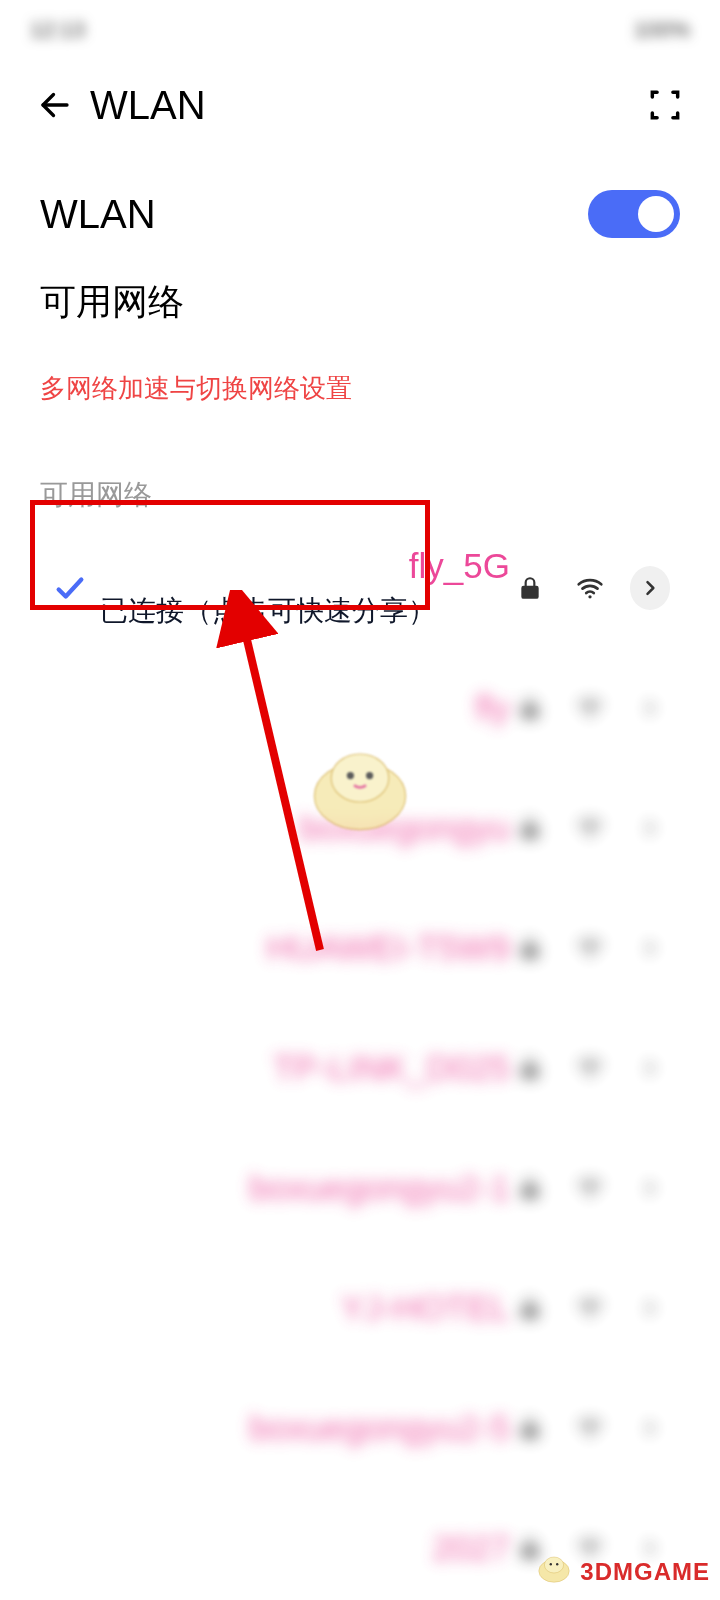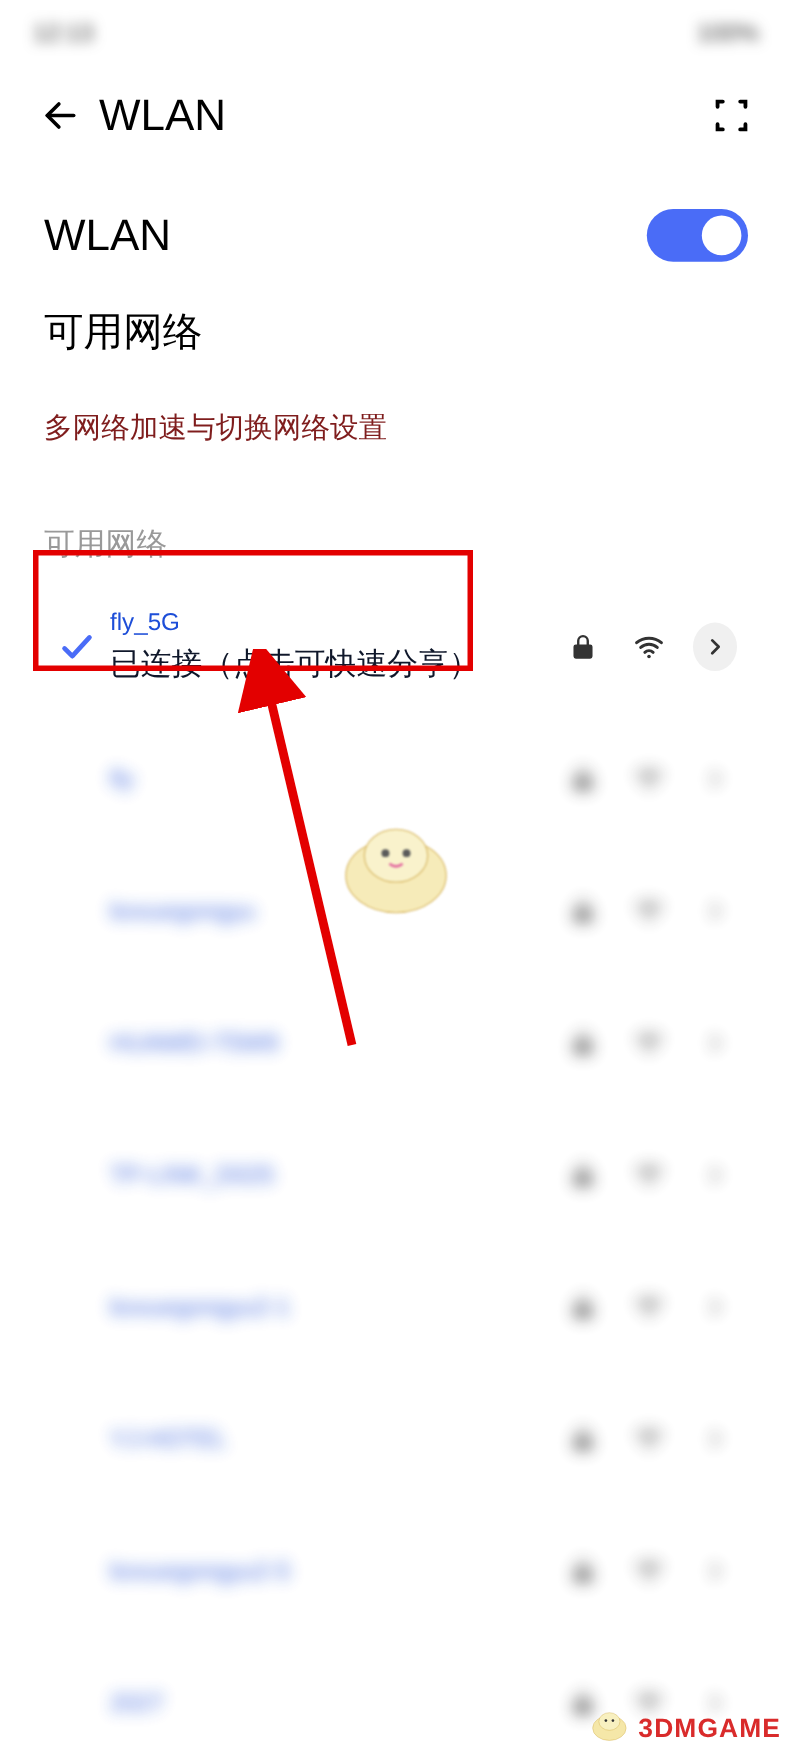--- a/index.html
+++ b/index.html
@@ -9,26 +9,26 @@
   .back-btn { width: 50px; height: 50px; display: flex; align-items: center; justify-content: center; }
   .title { font-size: 40px; font-weight: 500; margin-left: 10px; }
   .scan-btn { margin-left: auto; width: 50px; height: 50px; display: flex; align-items: center; justify-content: center; }
   .content { padding: 0 40px; }
   .wlan-toggle-row { display: flex; justify-content: space-between; align-items: center; padding: 40px 0 30px 0; }
   .wlan-text { font-size: 40px; font-weight: 400; }
   .toggle { width: 92px; height: 48px; background: #4a6cf7; border-radius: 24px; position: relative; }
   .toggle::after { content: ''; position: absolute; right: 6px; top: 6px; width: 36px; height: 36px; background: #fff; border-radius: 50%; }
   .assistant-row { padding: 10px 0 30px 0; }
   .assistant-title { font-size: 36px; font-weight: 400; margin-bottom: 8px; }
-  .assistant-sub { font-size: 26px; color: #7f1d1d; margin-top: 44px; }
+  .assistant-sub { font-size: 26px; color: #ef4444; margin-top: 44px; }
   .section-title { font-size: 28px; color: #999; margin-top: 40px; margin-bottom: 14px; }
   .network-item { display: flex; align-items: center; height: 120px; position: relative; }
   .check-col { width: 60px; display: flex; justify-content: center; }
   .net-info { flex: 1; }
-  .net-name { font-size: 22px; color: #1d4ed8; filter: blur(4px); }
+  .net-name { font-size: 35px; color: #ec4899; filter: blur(4px); text-align: right; }
   .net-name.clear { filter: none; }
   .net-sub { font-size: 28px; color: #0f172a; margin-top: 6px; }
   .net-icons { display: flex; align-items: center; gap: 20px; padding-right: 10px; }
   .icon-slot { width: 40px; height: 40px; display: flex; align-items: center; justify-content: center; filter: blur(4px); opacity: 0.7; }
   .icon-slot.clear { filter: none; opacity: 1; }
   .chevron-circle { width: 44px; height: 44px; border-radius: 50%; background: #f0f0f0; display: flex; align-items: center; justify-content: center; }
   .blur-row { filter: blur(6px); opacity: 0.85; }
   .highlight-box { position: absolute; left: 30px; top: 500px; width: 400px; height: 110px; border: 5px solid #e30000; pointer-events: none; }
   .arrow-svg { position: absolute; left: 180px; top: 590px; pointer-events: none; }
   .watermark-mascot { position: absolute; left: 300px; top: 740px; width: 120px; height: 100px; opacity: 0.8; filter: blur(1px); pointer-events: none; }

